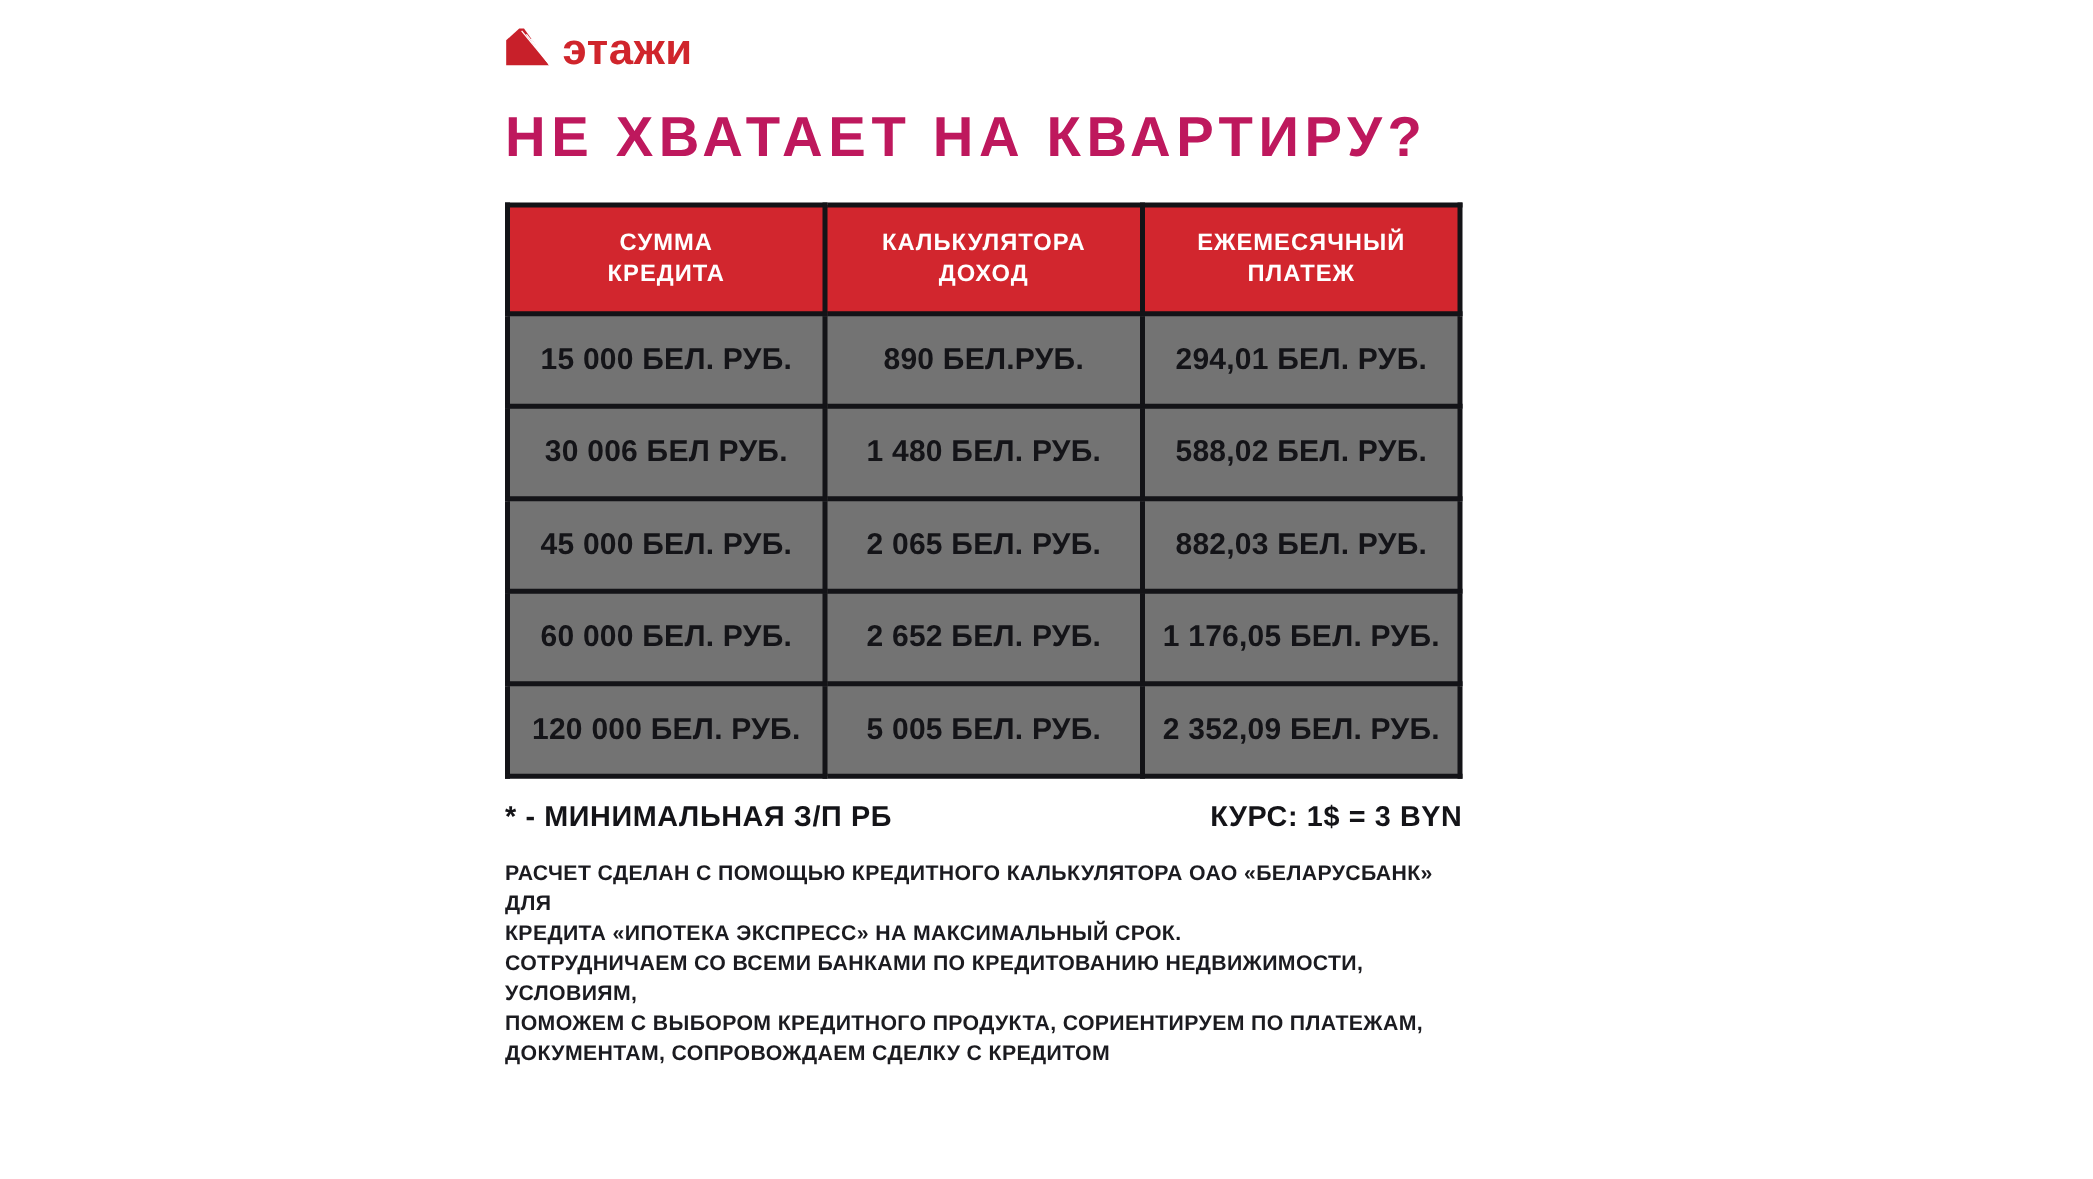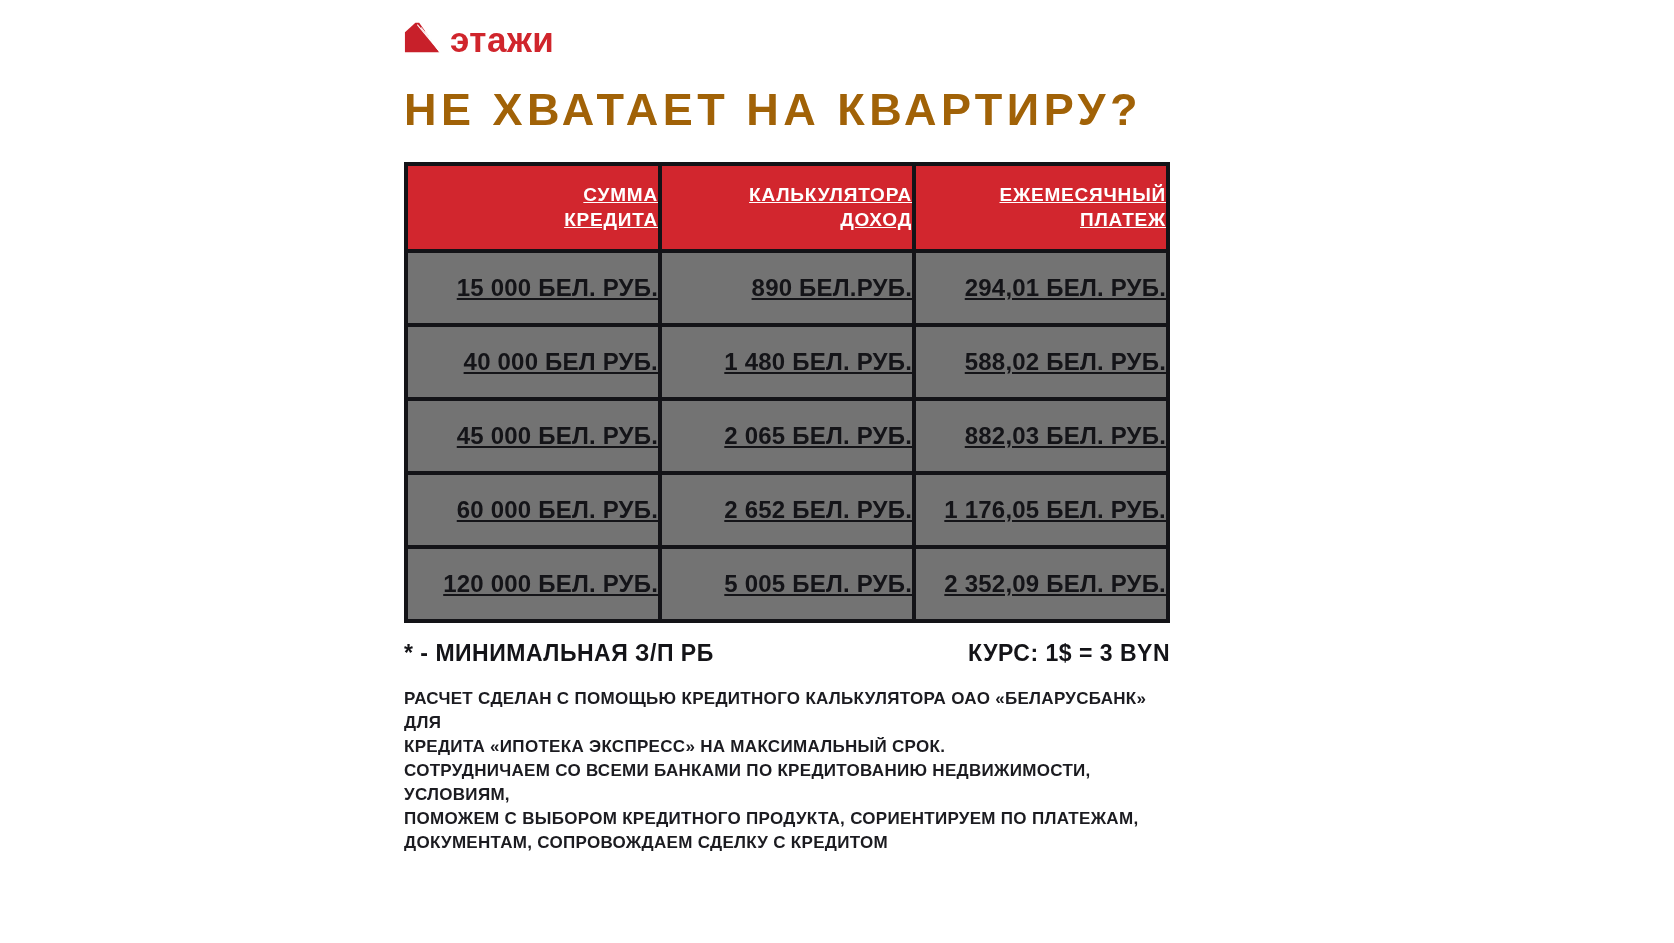--- a/index.html
+++ b/index.html
@@ -24,39 +24,38 @@
   }
   .logo svg { width: 38px; height: 34px; display: block; }
   .logo-text {
     color: #d0252c;
     font-size: 35px;
     font-weight: 800;
     letter-spacing: 0.5px;
   }
   
   .title {
-    color: #a16207;
+    color: #be185d;
     font-size: 45px;
     font-weight: 800;
     letter-spacing: 4.5px;
     white-space: nowrap;
     margin-bottom: 26px;
   }
   
   table.credit-table {
     width: 766px;
     border-collapse: collapse;
     table-layout: fixed;
   }
   table.credit-table th,
   table.credit-table td {
     border: 4px solid #131317;
-    text-align: right;
+    text-align: center;
     vertical-align: middle;
-    text-decoration: underline;
   }
   table.credit-table th {
     background: #d2262e;
     color: #ffffff;
     height: 87px;
     font-size: 19px;
     font-weight: 700;
     letter-spacing: 0.8px;
     white-space: pre-line;
     line-height: 1.3;
@@ -125,21 +124,21 @@
 ПЛАТЕЖ</th>
       </tr>
     </thead>
     <tbody>
       <tr>
         <td>15 000 БЕЛ. РУБ.</td>
         <td>890 БЕЛ.РУБ.</td>
         <td>294,01 БЕЛ. РУБ.</td>
       </tr>
       <tr>
-        <td>40 000 БЕЛ РУБ.</td>
+        <td>30 006 БЕЛ РУБ.</td>
         <td>1 480 БЕЛ. РУБ.</td>
         <td>588,02 БЕЛ. РУБ.</td>
       </tr>
       <tr>
         <td>45 000 БЕЛ. РУБ.</td>
         <td>2 065 БЕЛ. РУБ.</td>
         <td>882,03 БЕЛ. РУБ.</td>
       </tr>
       <tr>
         <td>60 000 БЕЛ. РУБ.</td>

